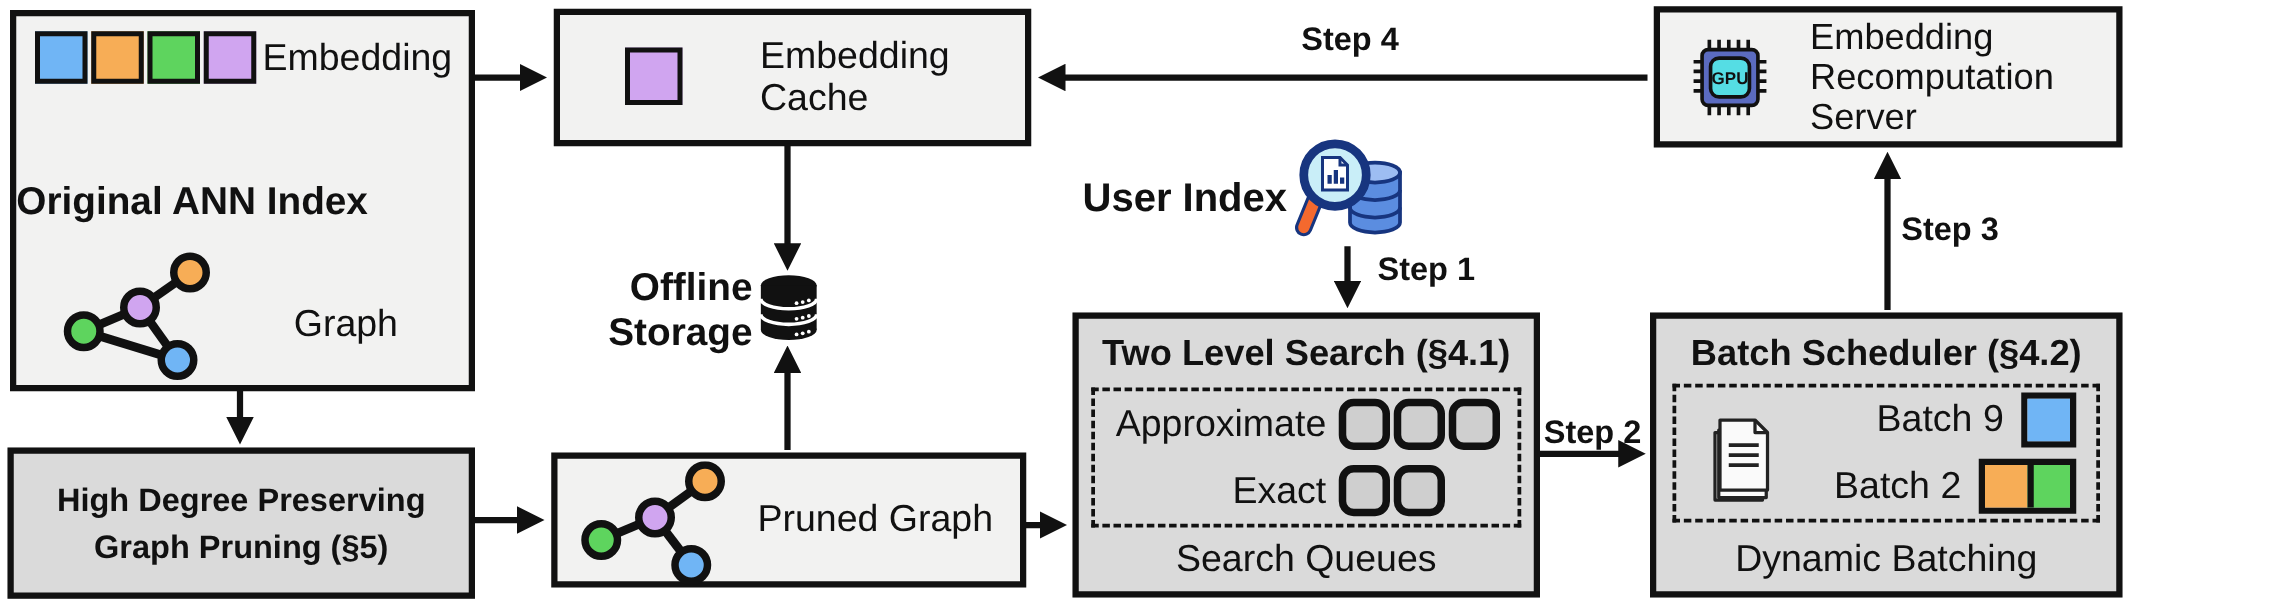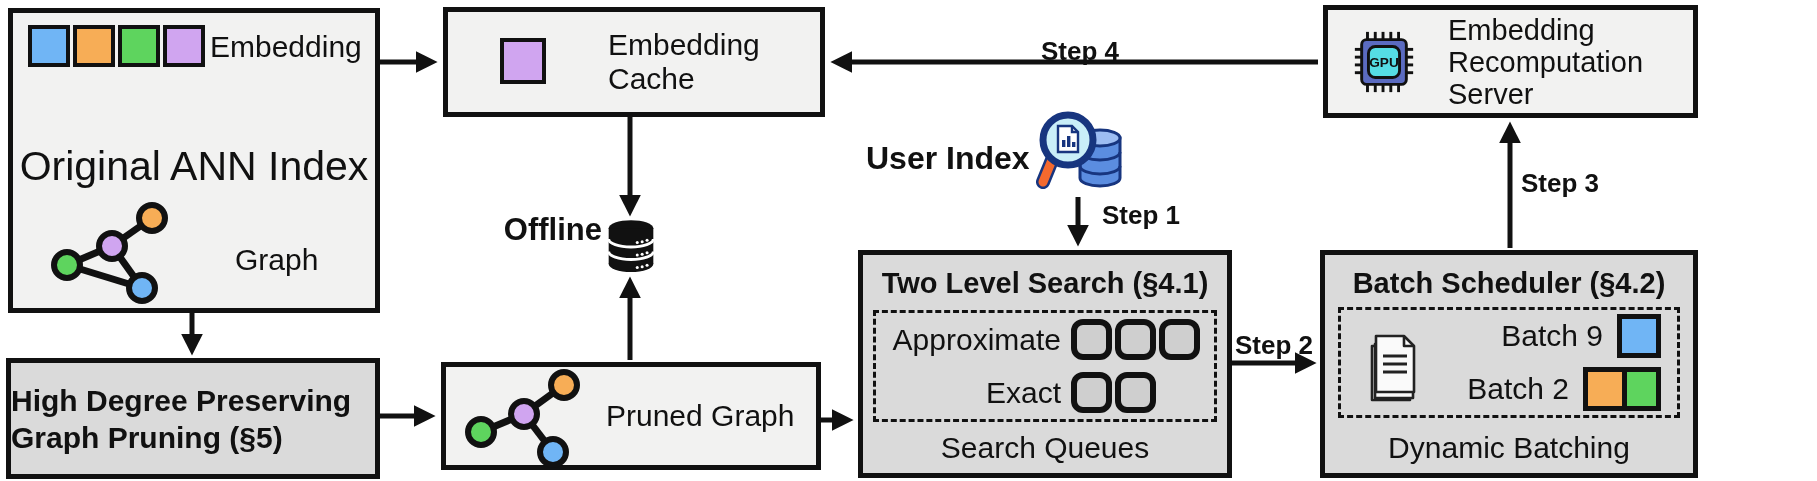--- a/index.html
+++ b/index.html
@@ -17,49 +17,49 @@
   #hdp-box   { left:6px;   top:358px; width:374px; height:121px; }
   #pruned-box{ left:441px; top:362px; width:380px; height:108px; }
   #tls-box   { left:858px; top:250px; width:374px; height:228px; }
   #bs-box    { left:1320px;top:250px; width:378px; height:228px; }
   #ers-box   { left:1323px;top:5px;   width:375px; height:113px; }
 
   
   .emb-row { position:absolute; left:15px; top:12px; display:flex; gap:3px; }
   .emb-cell { width:42px; height:42px; border:4px solid #111; }
   .emb-label { position:absolute; left:197px; top:12px; height:44px; line-height:44px; font-size:30px; }
-  .ann-title { position:absolute; left:0; right:0; top:130px; text-align:center; font-size:41px; font-weight:normal; }
+  .ann-title { position:absolute; left:0; right:0; top:130px; text-align:left; font-size:31px; font-weight:bold; }
   .ann-graph { position:absolute; left:35px; top:188px; }
   .graph-word { position:absolute; left:222px; top:230px; font-size:30px; }
 
   
   .cache-sq { position:absolute; left:52px; top:26px; width:46px; height:46px; border:4px solid #111; }
   .cache-label { position:absolute; left:160px; top:0; bottom:0; display:flex; flex-direction:column; justify-content:center; font-size:30px; line-height:34px; }
 
   
   .storage-label { position:absolute; left:440px; top:212px; width:162px; text-align:right; font-size:31px; font-weight:bold; line-height:36px; }
   .storage-icon { position:absolute; left:606px; top:218px; }
 
   
-  .hdp-text { width:100%; height:100%; display:flex; flex-direction:column; justify-content:center; font-size:30px; font-weight:bold; line-height:37px; }
+  .hdp-text { width:100%; height:100%; display:flex; flex-direction:column; justify-content:center; text-align:center; font-size:26px; font-weight:bold; line-height:37px; }
 
   
   .pruned-graph-svg { position:absolute; left:15px; top:2px; }
   .pruned-label { position:absolute; left:160px; top:0; bottom:0; display:flex; align-items:center; font-size:30px; }
 
   
   .uq-label { position:absolute; left:866px; top:140px; font-size:32px; font-weight:bold; }
   .uq-icon { position:absolute; left:1036px; top:108px; }
 
   
   .step { position:absolute; font-size:26px; font-weight:bold; }
   #step1 { left:1102px; top:200px; }
   #step2 { left:1232px; top:330px; width:84px; text-align:center; }
   #step3 { left:1521px; top:168px; }
-  #step4 { left:1020px; top:16px;  width:120px; text-align:center;margin-top:20px; }
+  #step4 { left:1020px; top:16px;  width:120px; text-align:center; }
 
   
   .panel-title { position:absolute; left:0; right:0; top:12px; text-align:center; font-size:29px; font-weight:bold; }
   .panel-footer { position:absolute; left:0; right:0; bottom:8px; text-align:center; font-size:30px;margin-top:35px; }
   .tls-dashed { position:absolute; left:10px; top:55px; width:344px; height:112px; border:3px dashed #111; display:flex; flex-direction:column; justify-content:flex-start; }
   .q-row { display:flex; align-items:center; height:54px; }
   .q-row .q-label { flex:0 0 195px; text-align:right; padding-right:10px; font-size:30px; }
   .q-squares { display:flex; gap:3px; }
   .q-sq { width:41px; height:41px; border:6px solid #111; border-radius:12px; background:#cfcfcf; }
 
@@ -115,20 +115,21 @@
   <div id="cache-box" class="box light">
     <div class="cache-sq" style="background: rgb(208, 165, 240);"></div>
     <div class="cache-label">
       <span>Embedding</span>
       <span>Cache</span>
     </div>
   </div>
 
   <div class="storage-label">
     <div>Offline</div>
+    <div>Storage</div>
   </div>
   <svg class="storage-icon" width="50" height="58" viewBox="0 0 56 62">
     <g fill="#111">
       <ellipse cx="28" cy="10" rx="25" ry="9"></ellipse>
       <rect x="3" y="10" width="50" height="40"></rect>
       <ellipse cx="28" cy="50" rx="25" ry="9"></ellipse>
     </g>
     <g stroke="#fff" stroke-width="3.2" fill="none">
       <path d="M3 22 a25 9 0 0 0 50 0"></path>
       <path d="M3 36 a25 9 0 0 0 50 0"></path>

